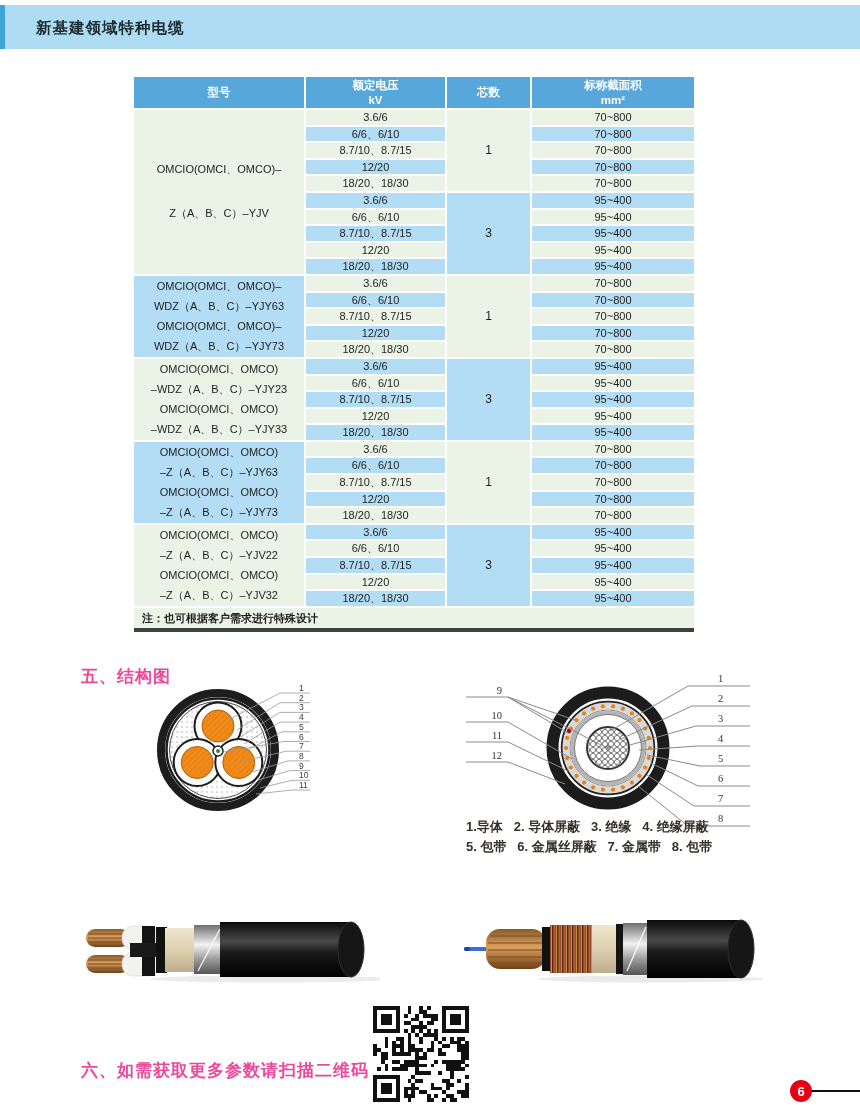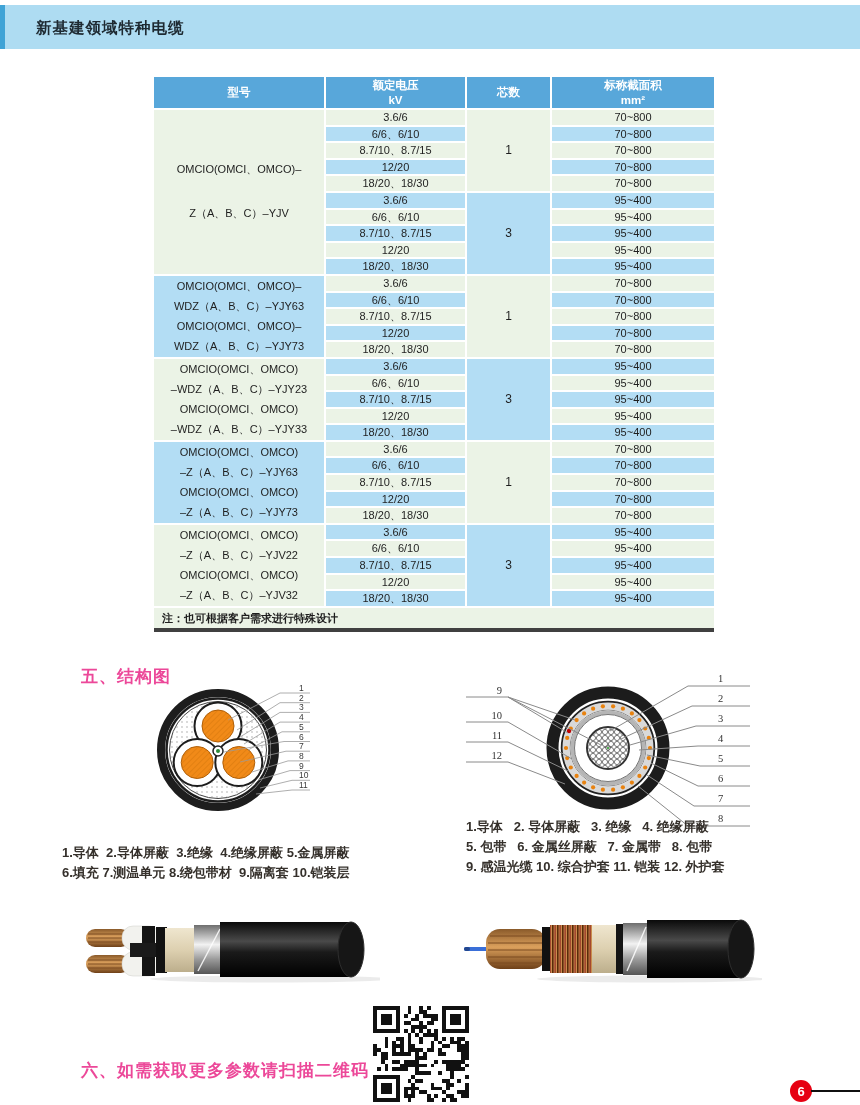--- a/index.html
+++ b/index.html
@@ -3,21 +3,21 @@
 <meta charset="utf-8">
 <style>
   html,body{margin:0;padding:0;background:#fff;}
   .page{position:relative;width:860px;height:1105px;background:#fff;overflow:hidden;
         font-family:"Liberation Sans","DejaVu Sans",sans-serif;color:#222;}
   
   .topbar{position:absolute;left:0;top:5px;width:860px;height:44px;background:var(--topbar_blue,#aedcf2);}
   .topbar-accent{position:absolute;left:0;top:0;width:5px;height:44px;background:var(--accent_blue,#3fa3d6);}
   .topbar h1{margin:0;padding:13px 12px 0 36px;font-size:15.5px;font-weight:bold;color:#1e2a32;letter-spacing:1px;}
   
-  .spec-table{position:absolute;left:152px;top:75px;width:564px;border-collapse:separate;border-spacing:2px;table-layout:fixed;}
+  .spec-table{position:absolute;left:132px;top:75px;width:564px;border-collapse:separate;border-spacing:2px;table-layout:fixed;}
   .spec-table th{background:var(--header_blue,#58a7da);color:#fff;font-weight:bold;font-size:11.5px;height:31px;line-height:1.3;padding:0;text-align:center;}
   .spec-table td{font-size:11px;color:#1e1e1e;text-align:center;height:14.6px;line-height:14.6px;padding:0;overflow:hidden;}
   td.g{background:var(--row_green,#ebf3e6);}
   td.b{background:var(--row_blue,#b3ddf4);}
   td.model{font-size:11px;}
   .mwrap{display:flex;flex-direction:column;justify-content:center;align-items:center;height:100%;border-radius:21px;}
   .mwrap div{line-height:15px;}
   .gap-big{gap:29px;}
   .gap-small{gap:5px;}
   td.cores{font-size:12px;}
@@ -357,28 +357,23 @@
         <polyline points="8,34 50,34 117,57"></polyline>
         <polyline points="50,34 110,70"></polyline>
         <polyline points="50,34 143,82"></polyline>
         <polyline points="8,59 50,59 114,96"></polyline>
         <polyline points="8,79 50,79 110,108"></polyline>
         <polyline points="8,99 50,99 107,121"></polyline>
       </g>
     </svg>
   <div class="numR" style="left: 260px; top: 10px;">1</div><div class="numR" style="left: 260px; top: 30px;">2</div><div class="numR" style="left: 260px; top: 50px;">3</div><div class="numR" style="left: 260px; top: 70px;">4</div><div class="numR" style="left: 260px; top: 90px;">5</div><div class="numR" style="left: 260px; top: 110px;">6</div><div class="numR" style="left: 260px; top: 130px;">7</div><div class="numR" style="left: 260px; top: 150px;">8</div><div class="numR numL" style="left: 10px; top: 22px;">9</div><div class="numR numL" style="left: 10px; top: 47px;">10</div><div class="numR numL" style="left: 10px; top: 67px;">11</div><div class="numR numL" style="left: 10px; top: 87px;">12</div></div>
 
-  <div class="legend legend-left">
-    <div>1.导体  2.导体屏蔽  3.绝缘  4.绝缘屏蔽 5.金属屏蔽</div>
-    <div>6.填充 7.测温单元 8.绕包带材  9.隔离套 10.铠装层</div>
-  </div>
   <div class="legend legend-right">
     <div>1.导体   2. 导体屏蔽   3. 绝缘   4. 绝缘屏蔽</div>
     <div>5. 包带   6. 金属丝屏蔽   7. 金属带   8. 包带</div>
-    <div>9. 感温光缆 10. 综合护套 11. 铠装 12. 外护套</div>
   </div>
 
   <div class="photo photo-left">
     <svg width="310" height="70" viewBox="0 0 310 70">
       <defs>
         <linearGradient id="blkG" x1="0" y1="0" x2="0" y2="1">
           <stop offset="0" stop-color="#0a0a0a"></stop>
             <stop offset="0.35" stop-color="#4a4a4a"></stop>
           <stop offset="0.55" stop-color="#1a1a1a"></stop>
             <stop offset="1" stop-color="#000"></stop>

